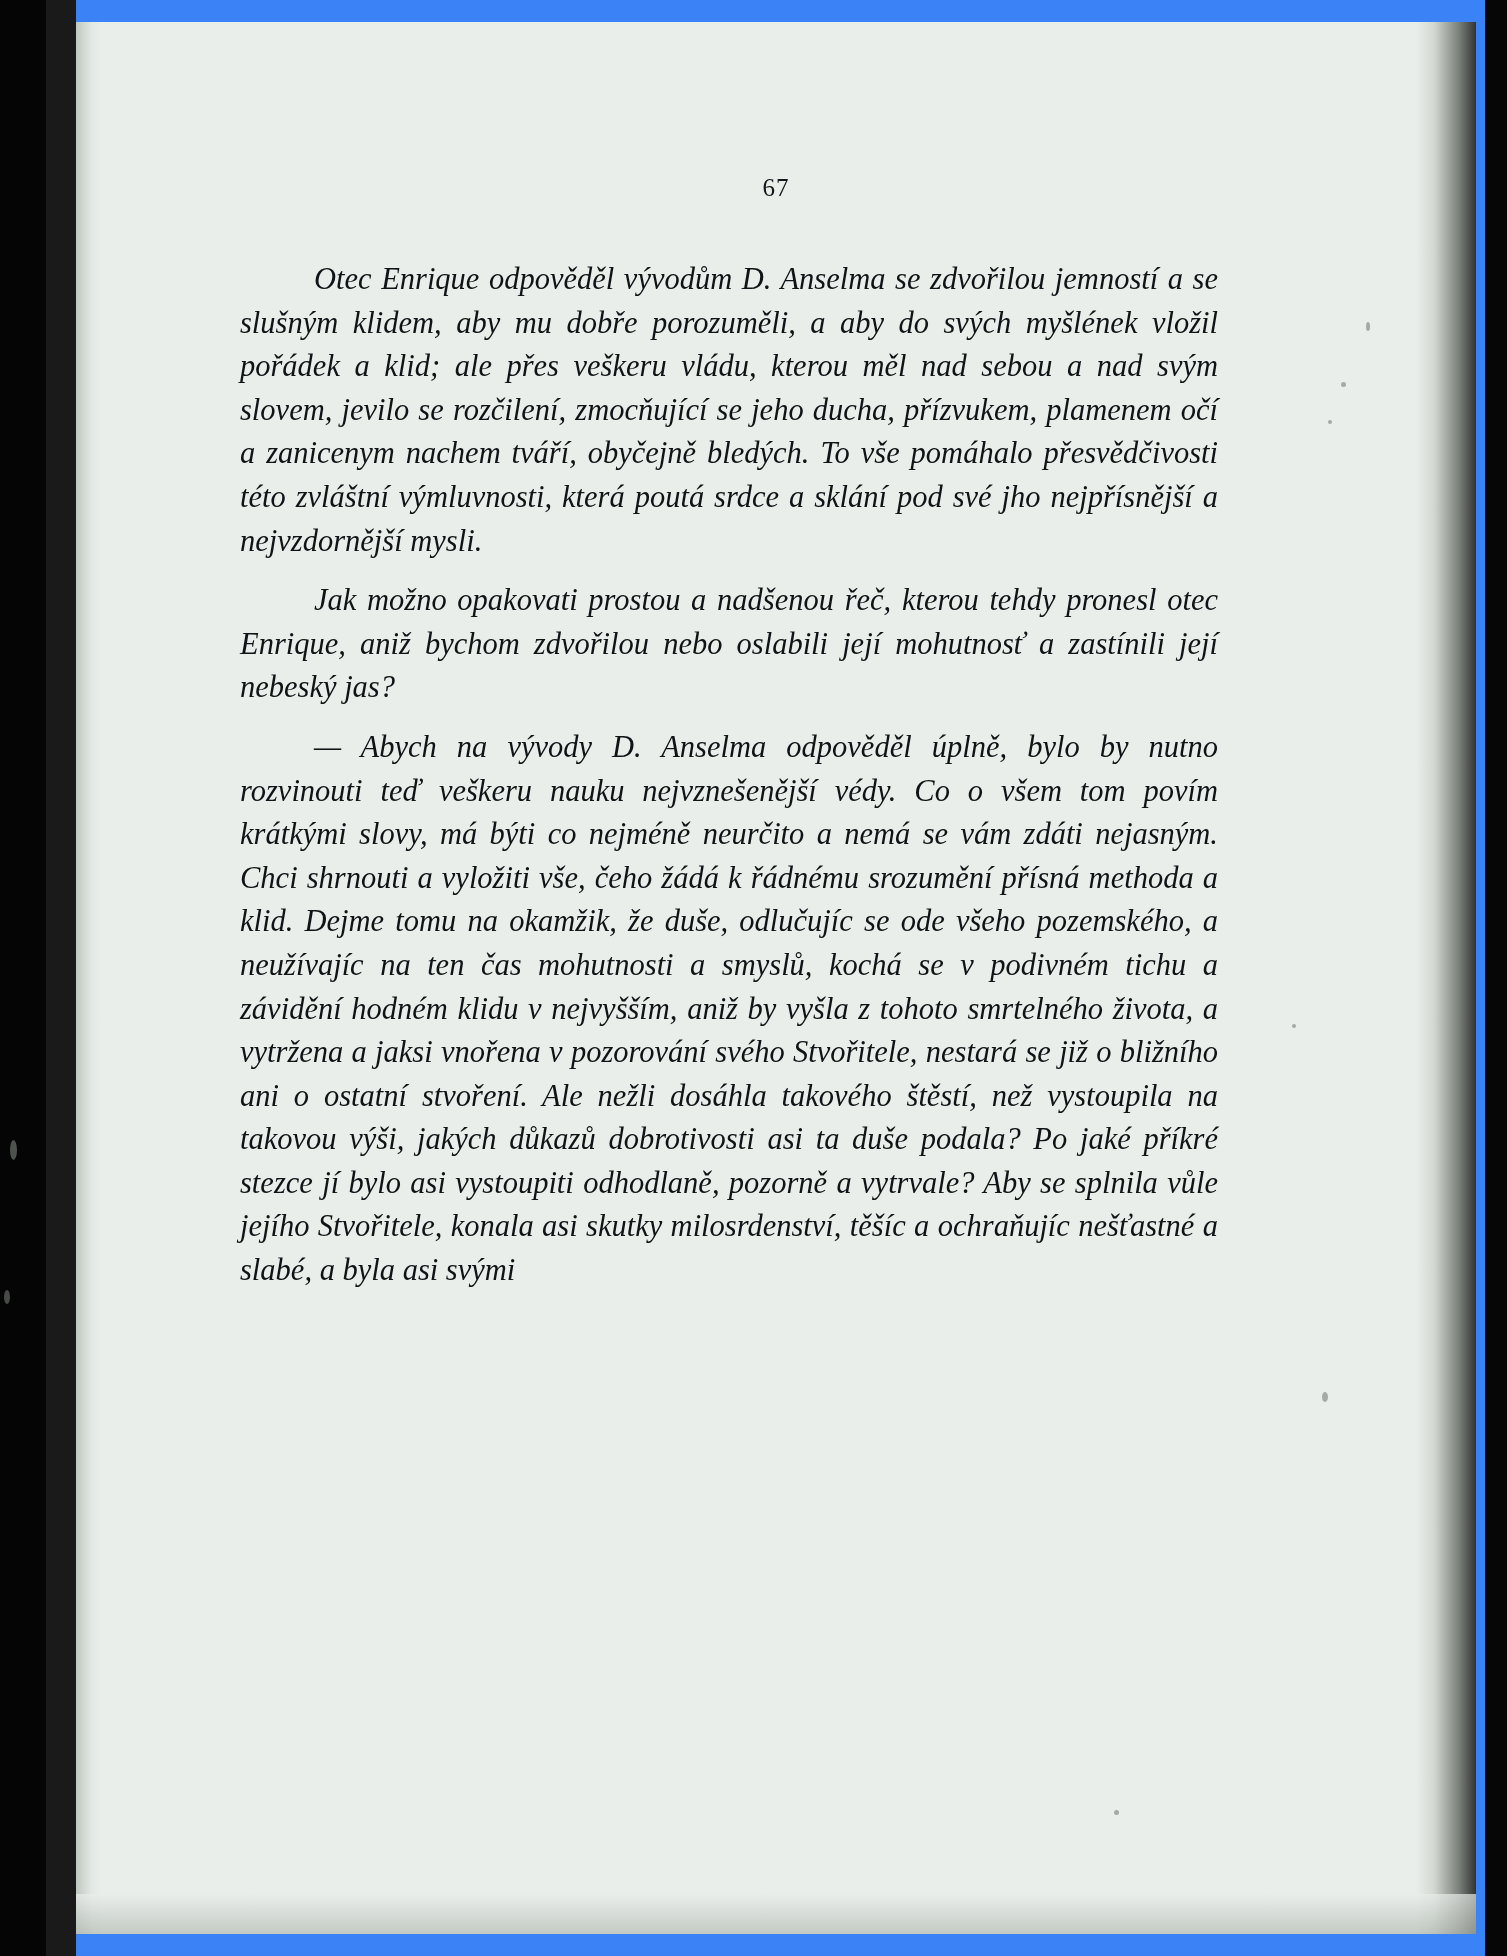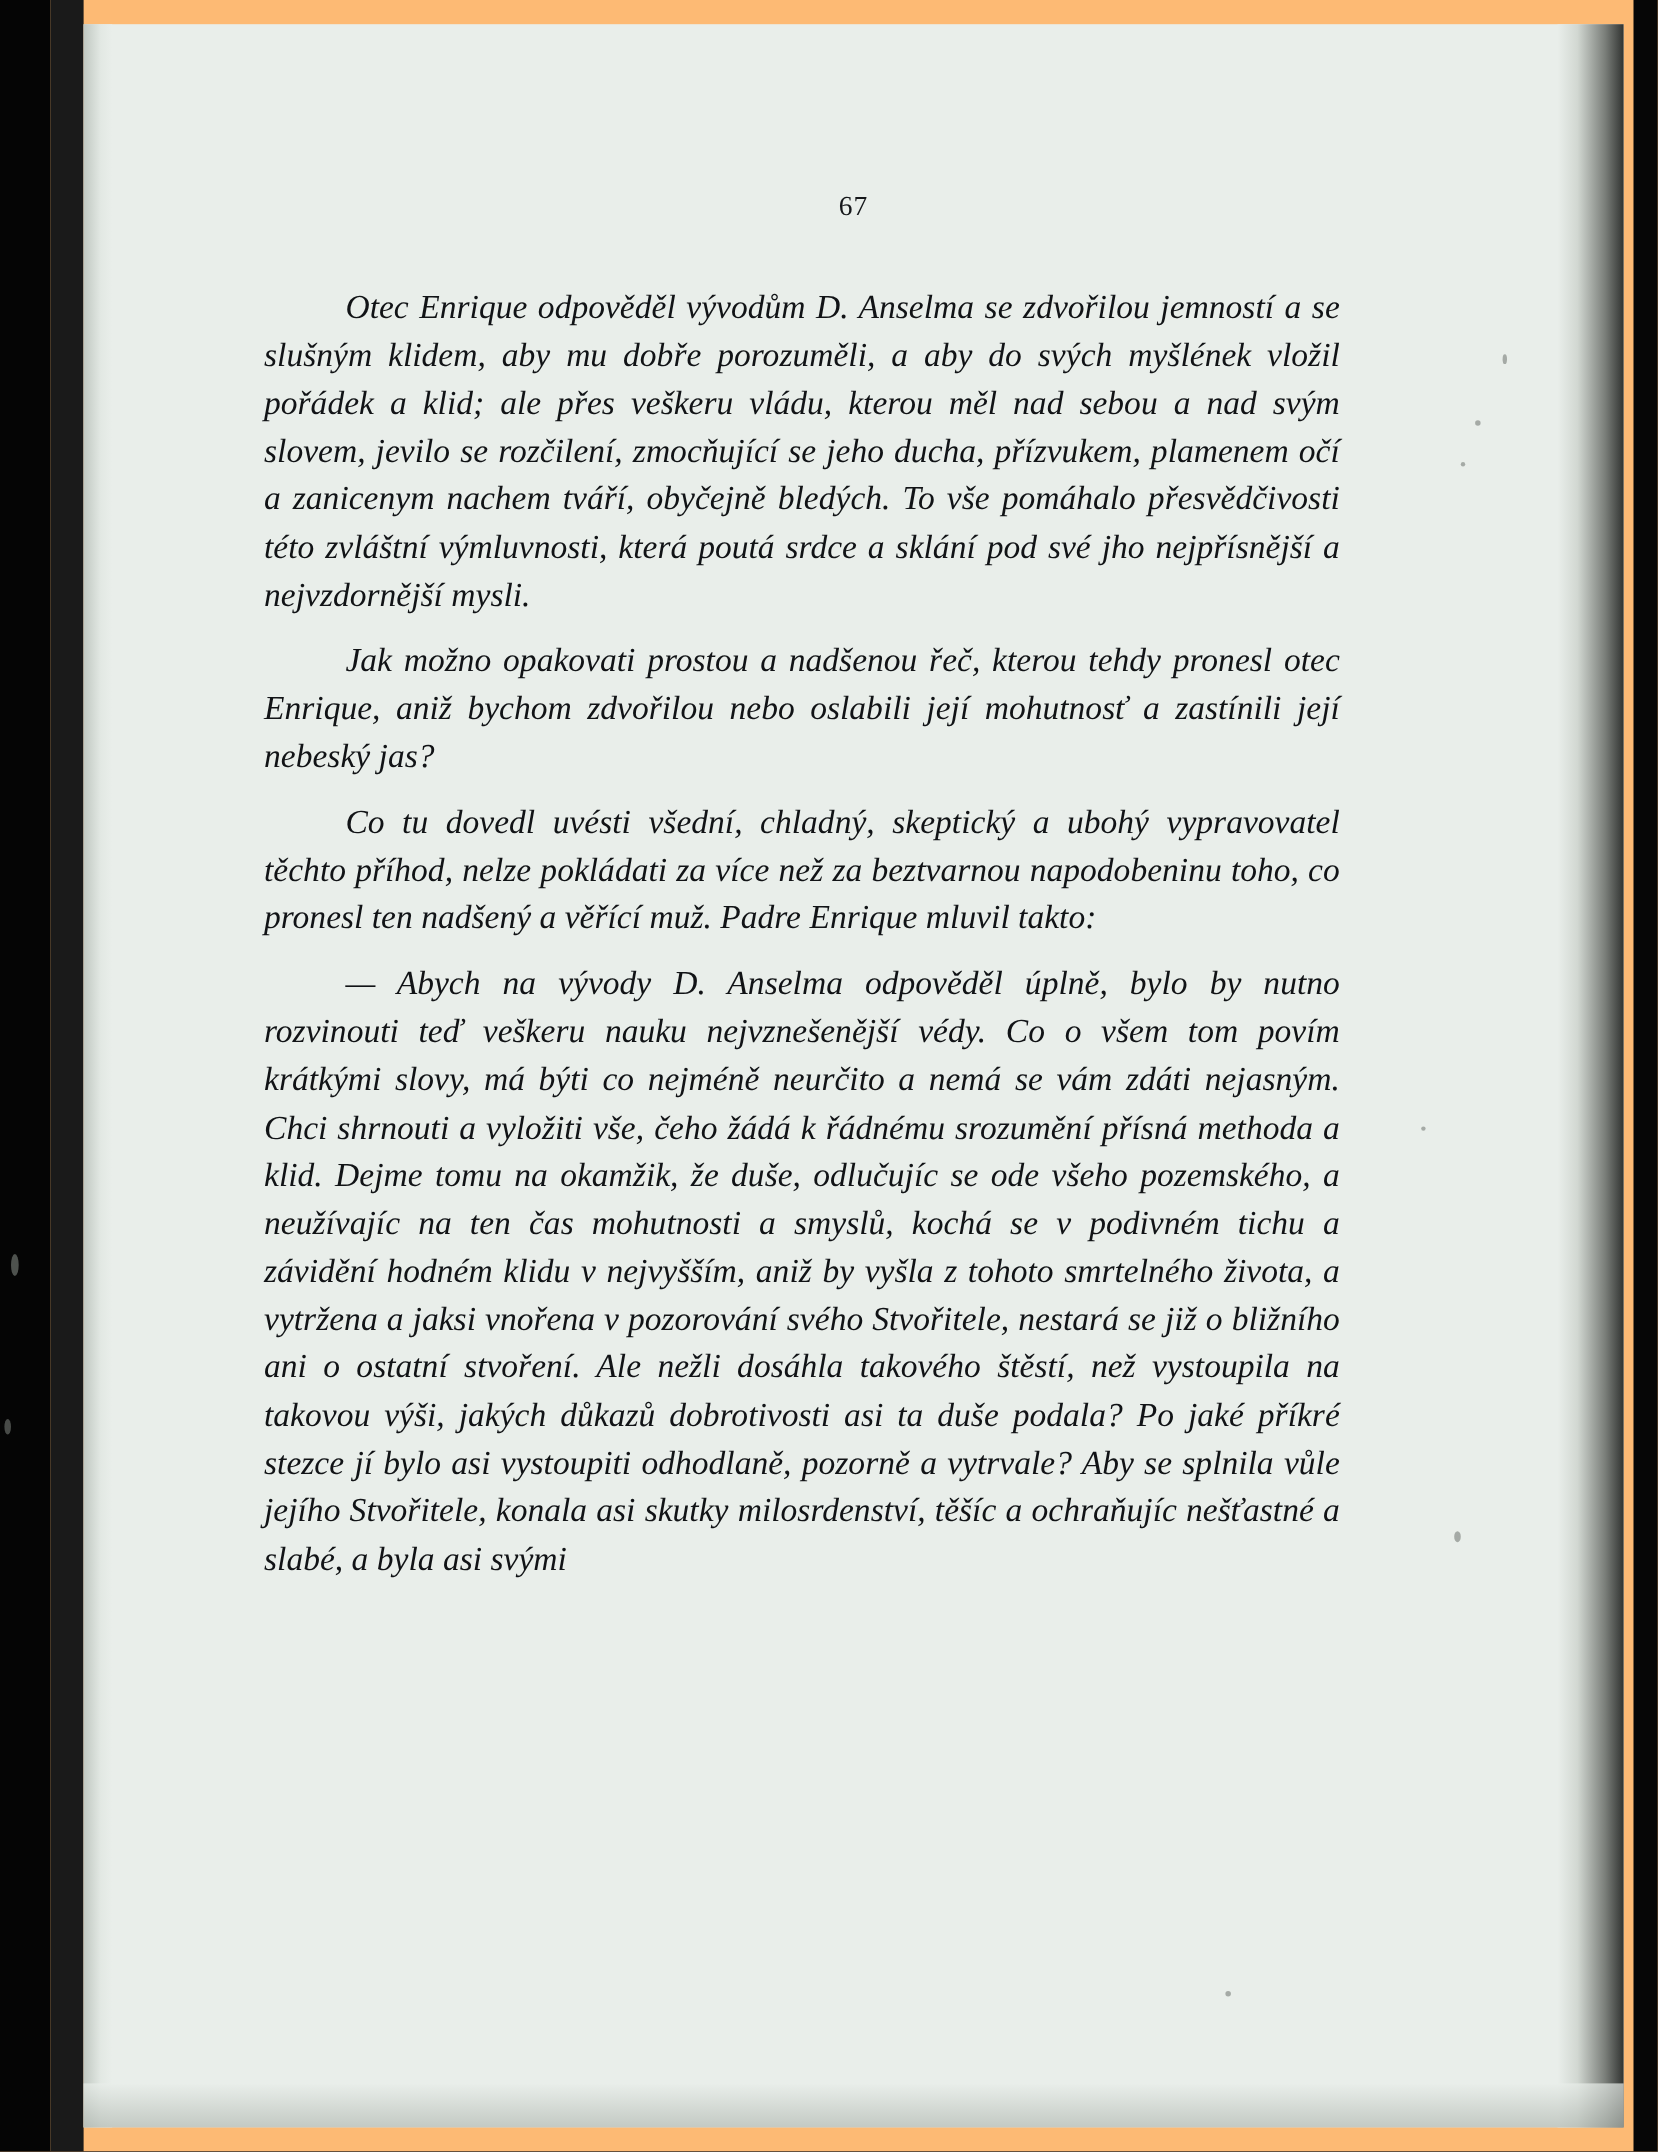--- a/index.html
+++ b/index.html
@@ -12,21 +12,21 @@
     height: 1956px;
     overflow: hidden;
     font-family: "Liberation Serif", serif;
   }
 
   
   #scan {
     position: relative;
     width: 1507px;
     height: 1956px;
-    background: #fdba74;
+    background: #3b82f6;
   }
   #dark-gutter-left {
     position: absolute;
     left: 0; top: 0;
     width: 46px; height: 1956px;
     background: #050505;
   }
   #dark-gutter-left2 {
     position: absolute;
     left: 46px; top: 0;
@@ -135,21 +135,20 @@
     <div id="page-shade-right"></div>
     <div id="page-shade-bottom"></div>
 
     <div id="content">
 
       <div id="folio">67</div>
 
       <div id="body-text">
         <p>Otec Enrique odpověděl vývodům D. Anselma se zdvořilou jemností a se slušným klidem, aby mu dobře porozuměli, a aby do svých myšlének vložil pořádek a klid; ale přes veškeru vládu, kterou měl nad sebou a nad svým slovem, jevilo se rozčilení, zmocňující se jeho ducha, přízvukem, plamenem očí a zanicenym nachem tváří, obyčejně bledých. To vše pomáhalo přesvědčivosti této zvláštní výmluvnosti, která poutá srdce a sklání pod své jho nejpřísnější a nejvzdornější mysli.</p>
         <p>Jak možno opakovati prostou a nadšenou řeč, kterou tehdy pronesl otec Enrique, aniž bychom zdvořilou nebo oslabili její mohutnosť a zastínili její nebeský jas?</p>
-        <p>Co tu dovedl uvésti všední, chladný, skeptický a ubohý vypravovatel těchto příhod, nelze pokládati za více než za beztvarnou napodobeninu toho, co pronesl ten nadšený a věřící muž. Padre Enrique mluvil takto:</p>
         <p>— Abych na vývody D. Anselma odpověděl úplně, bylo by nutno rozvinouti teď veškeru nauku nejvznešenější védy. Co o všem tom povím krátkými slovy, má býti co nejméně neurčito a nemá se vám zdáti nejasným. Chci shrnouti a vyložiti vše, čeho žádá k řádnému srozumění přísná methoda a klid. Dejme tomu na okamžik, že duše, odlučujíc se ode všeho pozemského, a neužívajíc na ten čas mohutnosti a smyslů, kochá se v podivném tichu a závidění hodném klidu v nejvyšším, aniž by vyšla z tohoto smrtelného života, a vytržena a jaksi vnořena v pozorování svého Stvořitele, nestará se již o bližního ani o ostatní stvoření. Ale nežli dosáhla takového štěstí, než vystoupila na takovou výši, jakých důkazů dobrotivosti asi ta duše podala? Po jaké příkré stezce jí bylo asi vystoupiti odhodlaně, pozorně a vytrvale? Aby se splnila vůle jejího Stvořitele, konala asi skutky milosrdenství, těšíc a ochraňujíc nešťastné a slabé, a byla asi svými</p>
       </div>
 
       <div class="speck" style="left:1290px; top:300px; width:4px; height:9px;"></div>
       <div class="speck" style="left:1265px; top:360px; width:5px; height:5px;"></div>
       <div class="speck" style="left:1252px; top:398px; width:4px; height:4px;"></div>
       <div class="speck" style="left:1216px; top:1002px; width:4px; height:4px;"></div>
       <div class="speck" style="left:1246px; top:1370px; width:6px; height:10px;"></div>
       <div class="speck" style="left:1038px; top:1788px; width:5px; height:5px;"></div>
 

